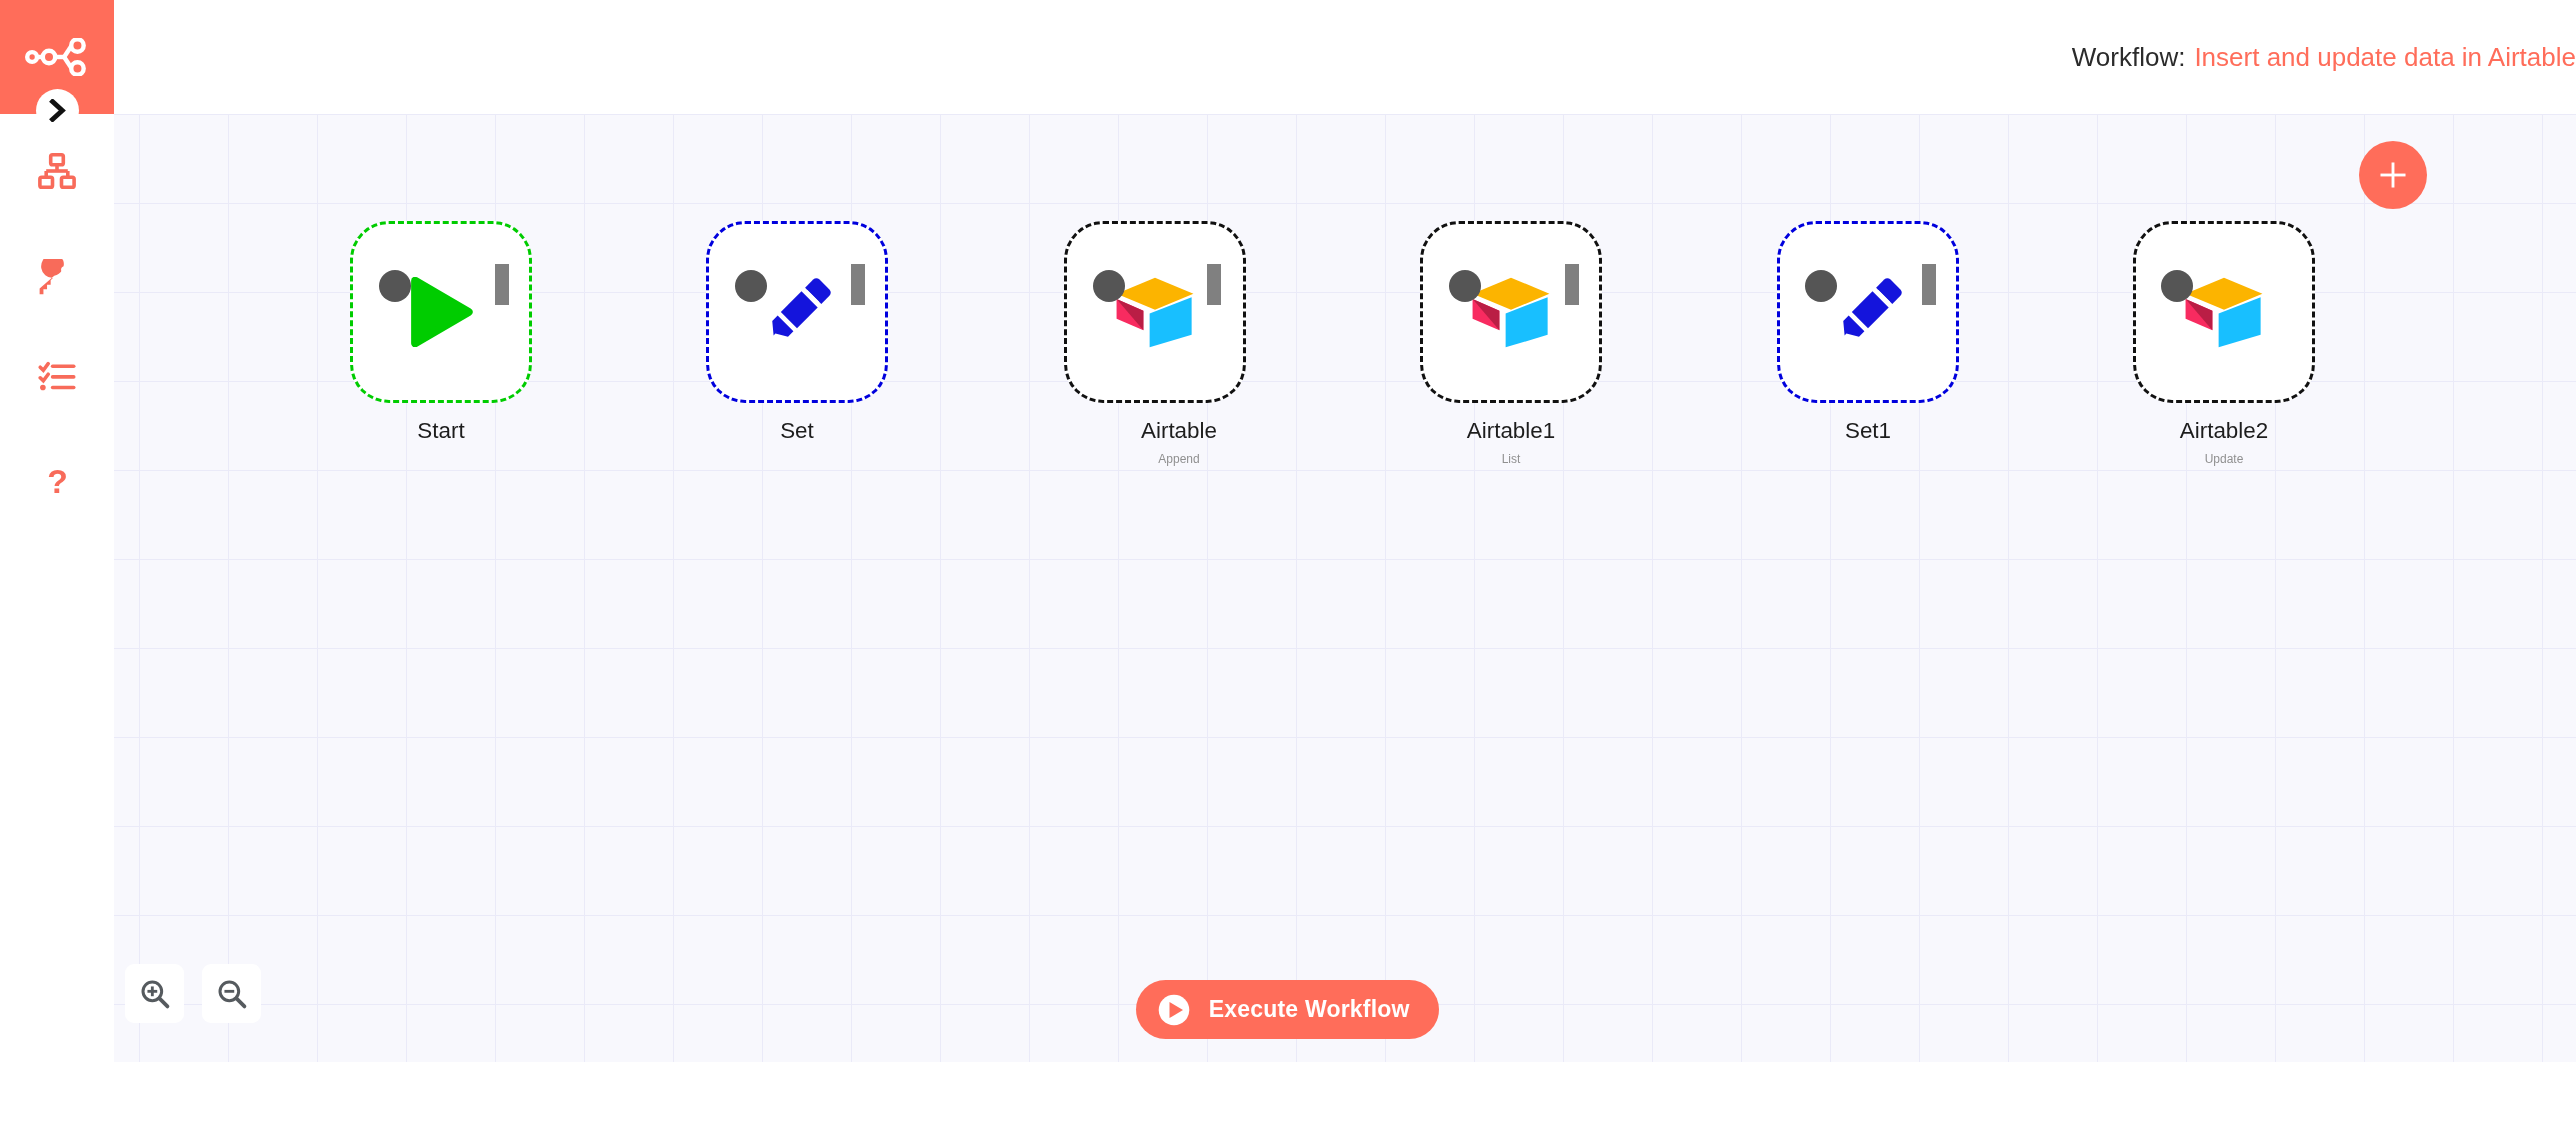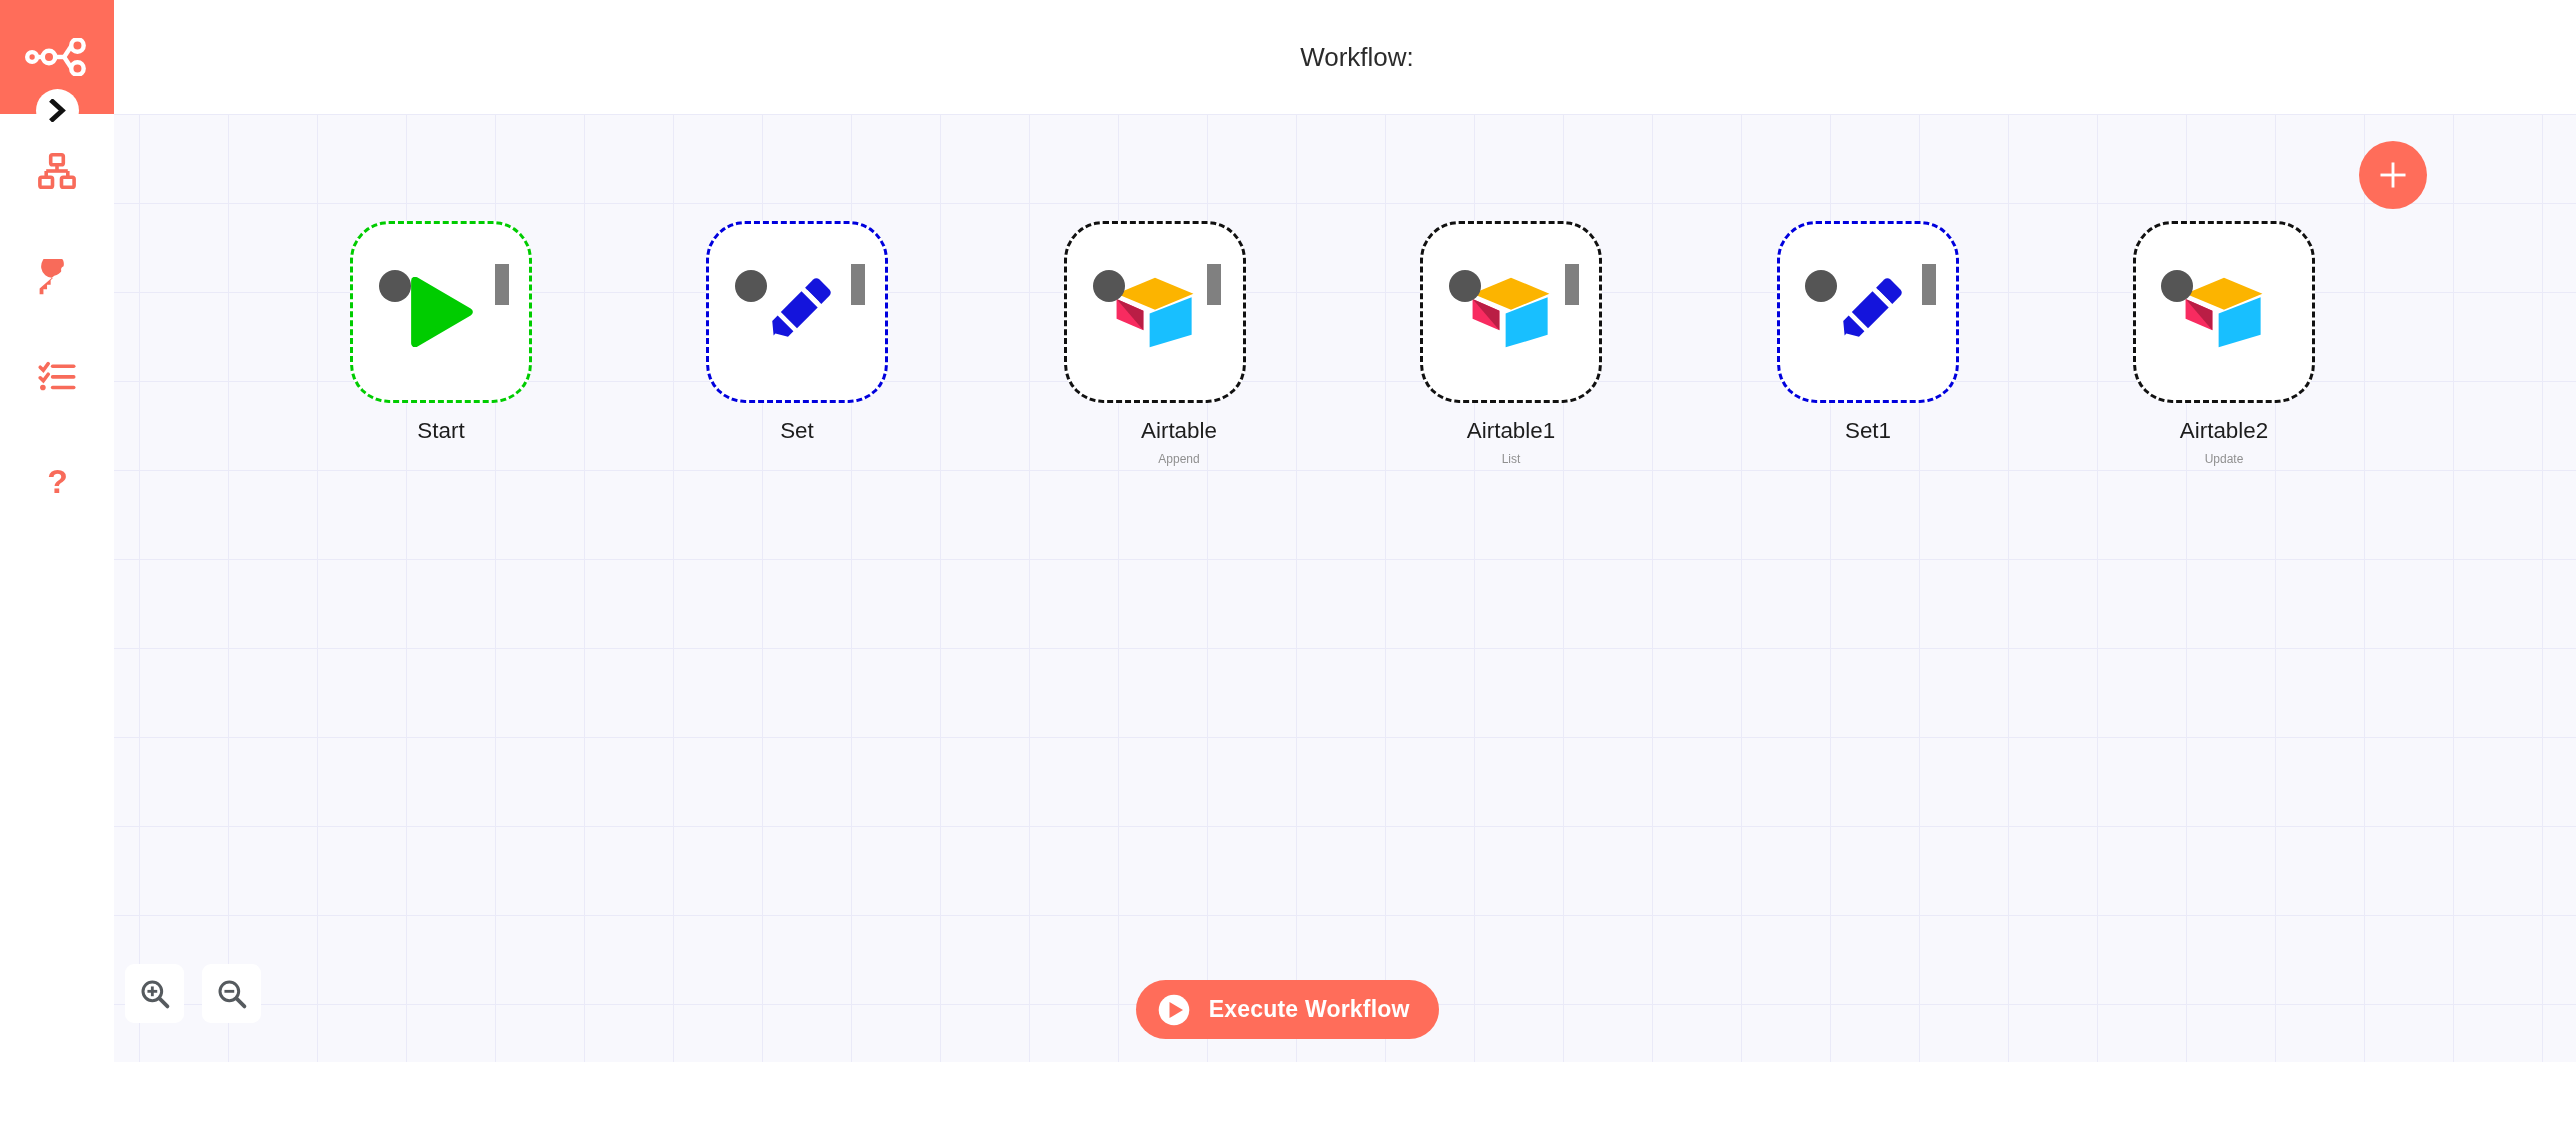--- a/index.html
+++ b/index.html
@@ -45,21 +45,21 @@
 
   
   #header {
     position: absolute; left: 114px; top: 0;
     width: 2462px; height: 114px;
     background: #ffffff;
     z-index: 30;
   }
   #workflow-title {
     position: absolute; left: 0; top: 0; width: 100%; height: 114px;
-    display: flex; align-items: center; justify-content: center;
+    display: flex; align-items: center; justify-content: flex-end;
     font-size: 26px; color: #2b2b2b; white-space: nowrap; padding-left: 33px;
   }
   #workflow-title .wf-label { color: #2b2b2b; margin-right: 9px; }
   #workflow-title .wf-name { color: #ff6d5a; }
 
   #active-area {
     position: absolute; right: 47px; top: 0; height: 114px;
     display: flex; align-items: center; gap: 12.5px;
   }
   #active-label { font-size: 24px; color: #2b2b2b; }
@@ -255,20 +255,21 @@
           <text x="16" y="33" font-family="Liberation Sans, sans-serif" font-size="38" font-weight="bold" fill="#f86b5a" text-anchor="middle">?</text>
         </svg>
       </span>
     </div>
 
   </div>
 
   <div id="header">
     <div id="workflow-title">
       <span class="wf-label">Workflow:</span>
+      <span class="wf-name">Insert and update data in Airtable</span>
     </div>
 
   </div>
 
   <div id="canvas">
 
     <div class="conn" style="left:286px; top:168px; width:102px;"></div>
 
     <div class="conn" style="left:642px; top:168px; width:77px;"></div>
     <div class="conn-arrow" style="left:708px; top:156px;"></div>

